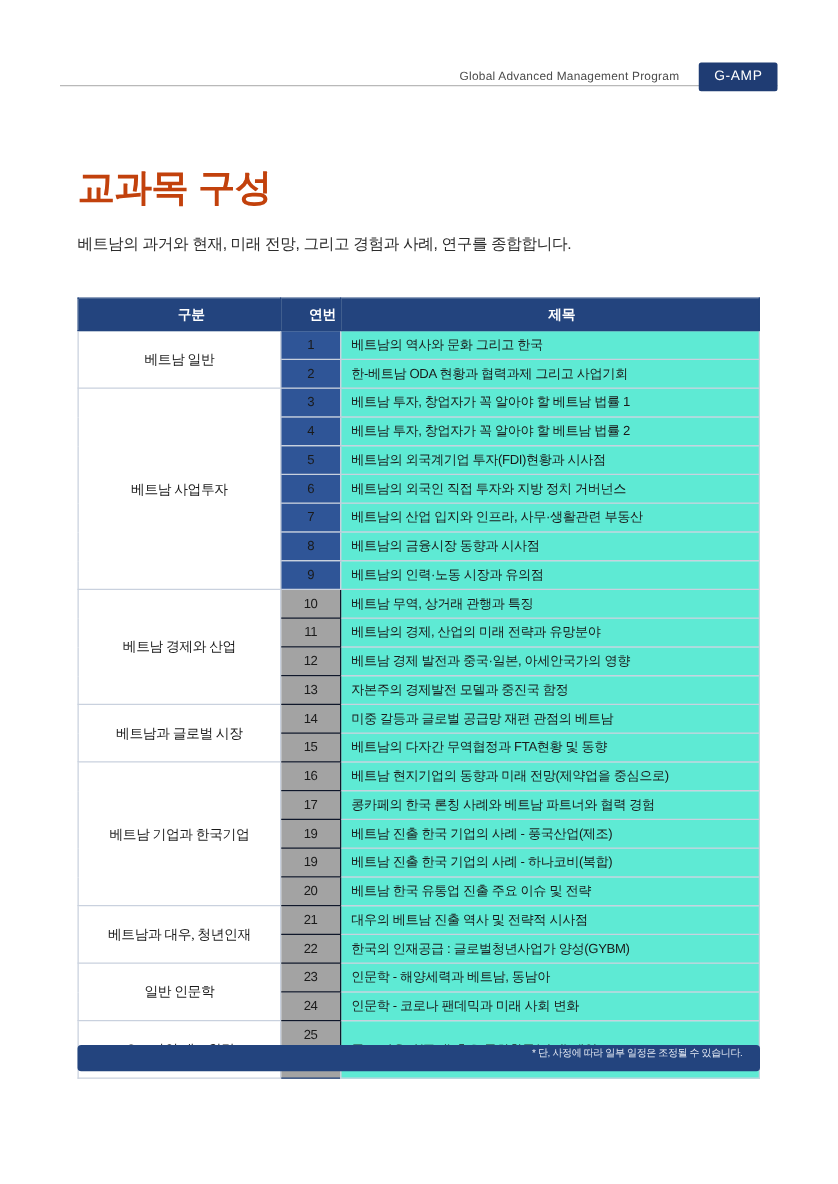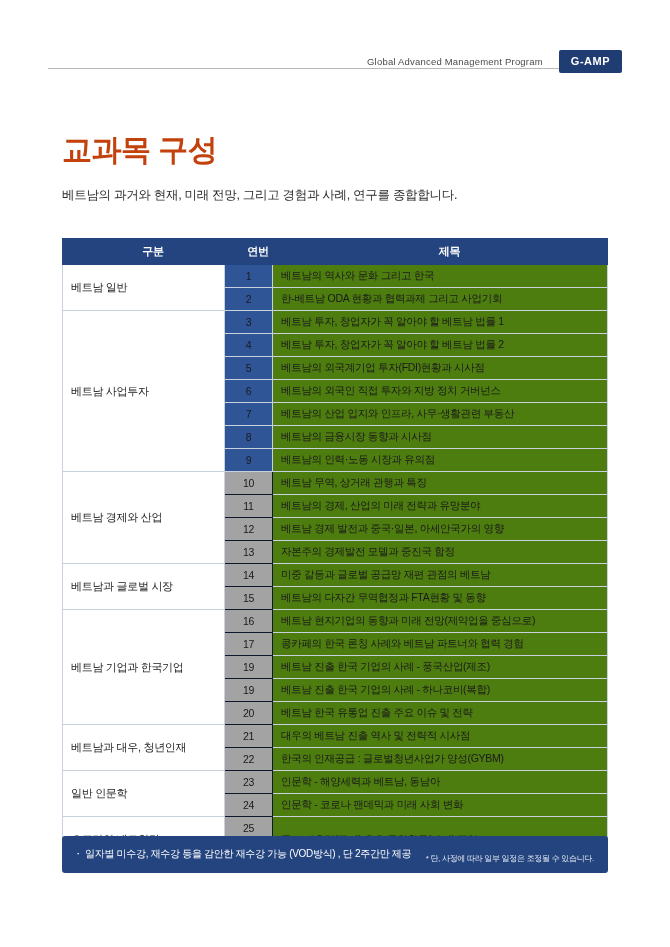--- a/index.html
+++ b/index.html
@@ -43,21 +43,21 @@
     background: #fff;
     padding: 0 4px;
     text-align: center;
   }
   .header-badge {
     position: relative;
     z-index: 2;
     background: #1f3c73;
     color: #ffffff;
     font-size: 11px;
-    font-weight: bold;
+    font-weight: normal;
     letter-spacing: 0.5px;
     padding: 5px 12px 6px 12px;
     border-radius: 2px;
   }
 
   
   .title-block {
     position: absolute;
     top: 130px;
     left: 62px;
@@ -100,43 +100,44 @@
     padding-left: 20px;
   }
   table.curriculum td {
     border: 1px solid #c9d1de;
     height: 23px;
     padding: 0 8px;
     letter-spacing: -0.3px;
     color: #1a1a1a;
   }
   td.cat {
-    text-align: left;
+    text-align: center;
     background: #ffffff;
     font-size: 11px;
     border-left: 1px solid #23447e;
     border-right: 1px solid #23447e;
+    font-family: Liberation Serif, serif;
   }
   td.num {
     text-align: center;
     background: #2f5597;
     color: #ffffff;
     width: 48px;
     font-size: 10.5px;
     border-color: #2f5597;
   }
   td.num.light {
     background: #a3a3a3;
     color: #1a1a1a;
     border: 1px solid #0f172a;
     margin-top: 24px;
   }
   td.subject {
     text-align: left;
-    background: #4d7c0f;
+    background: #5eead4;
   }
   col.c-cat { width: 162px; }
   col.c-num { width: 48px; }
   col.c-sub { width: auto; }
 
   .row-sep td { border-top: 1px solid #7d90b3; }
   table.curriculum tbody tr:last-child td { border-bottom: 1px solid #23447e; }
 
   
   .notes {
@@ -316,16 +317,15 @@
         </tr>
         <tr>
           <td class="num light">26</td>
         </tr>
       </tbody>
   </table>
 </div>
 
 <div class="notes">
   <ul id="notes-list">
-      <li>일자별 미수강, 재수강 등을 감안한 재수강 가능 (VOD방식) , 단 2주간만 제공</li>
     </ul>
   <div class="notes-extra">* 단, 사정에 따라 일부 일정은 조정될 수 있습니다.</div>
 </div>
 
 </body></html>

